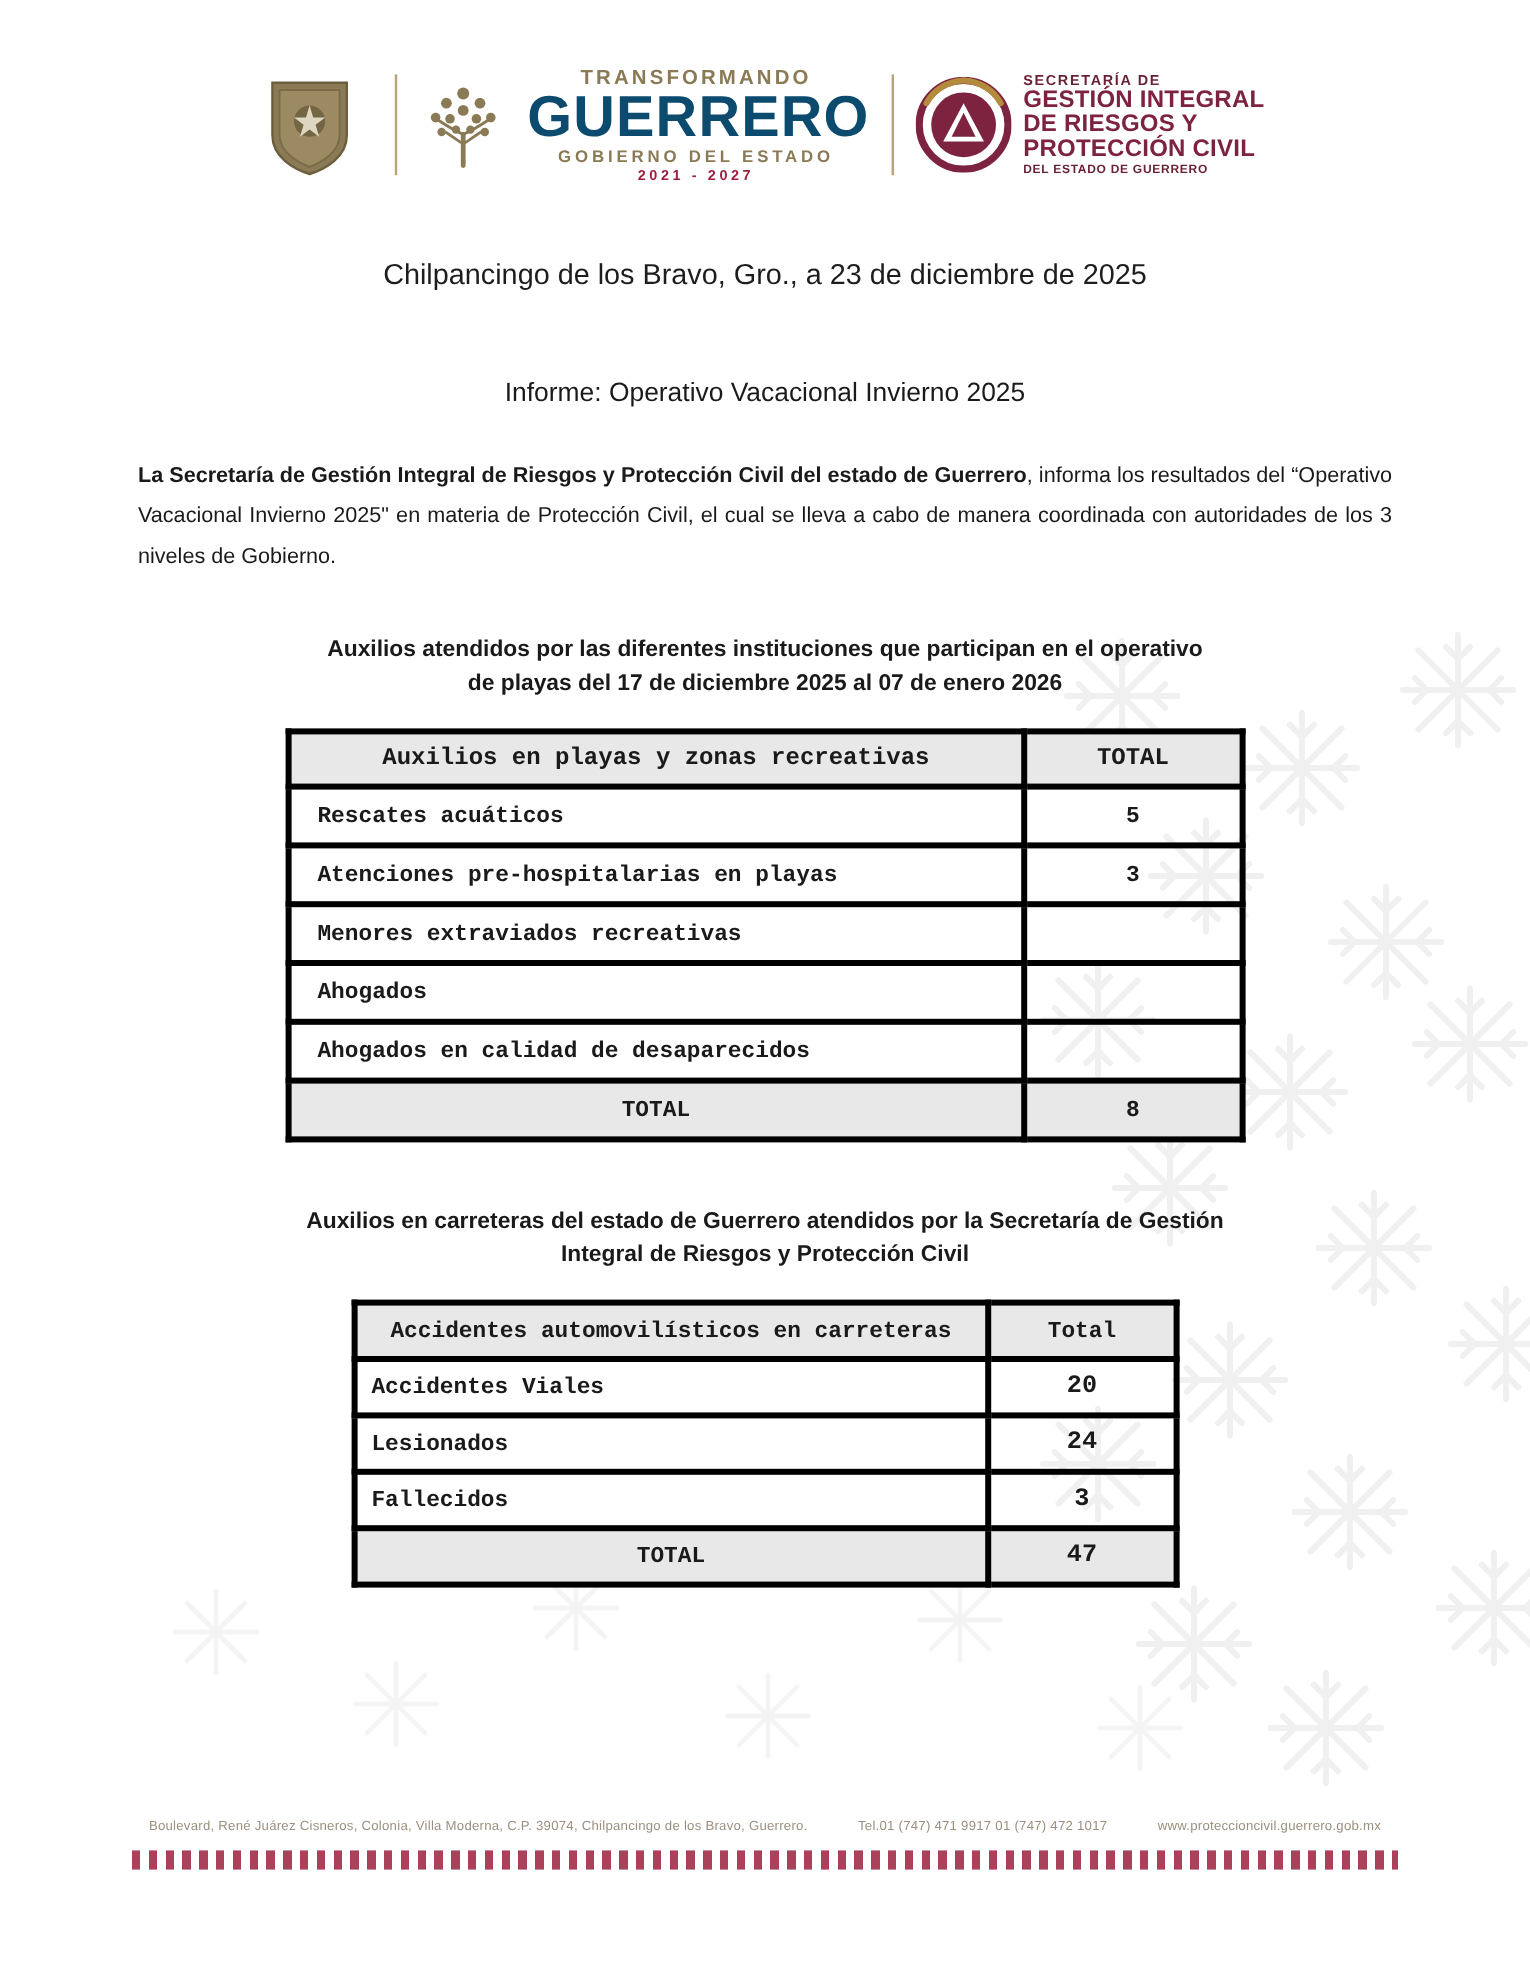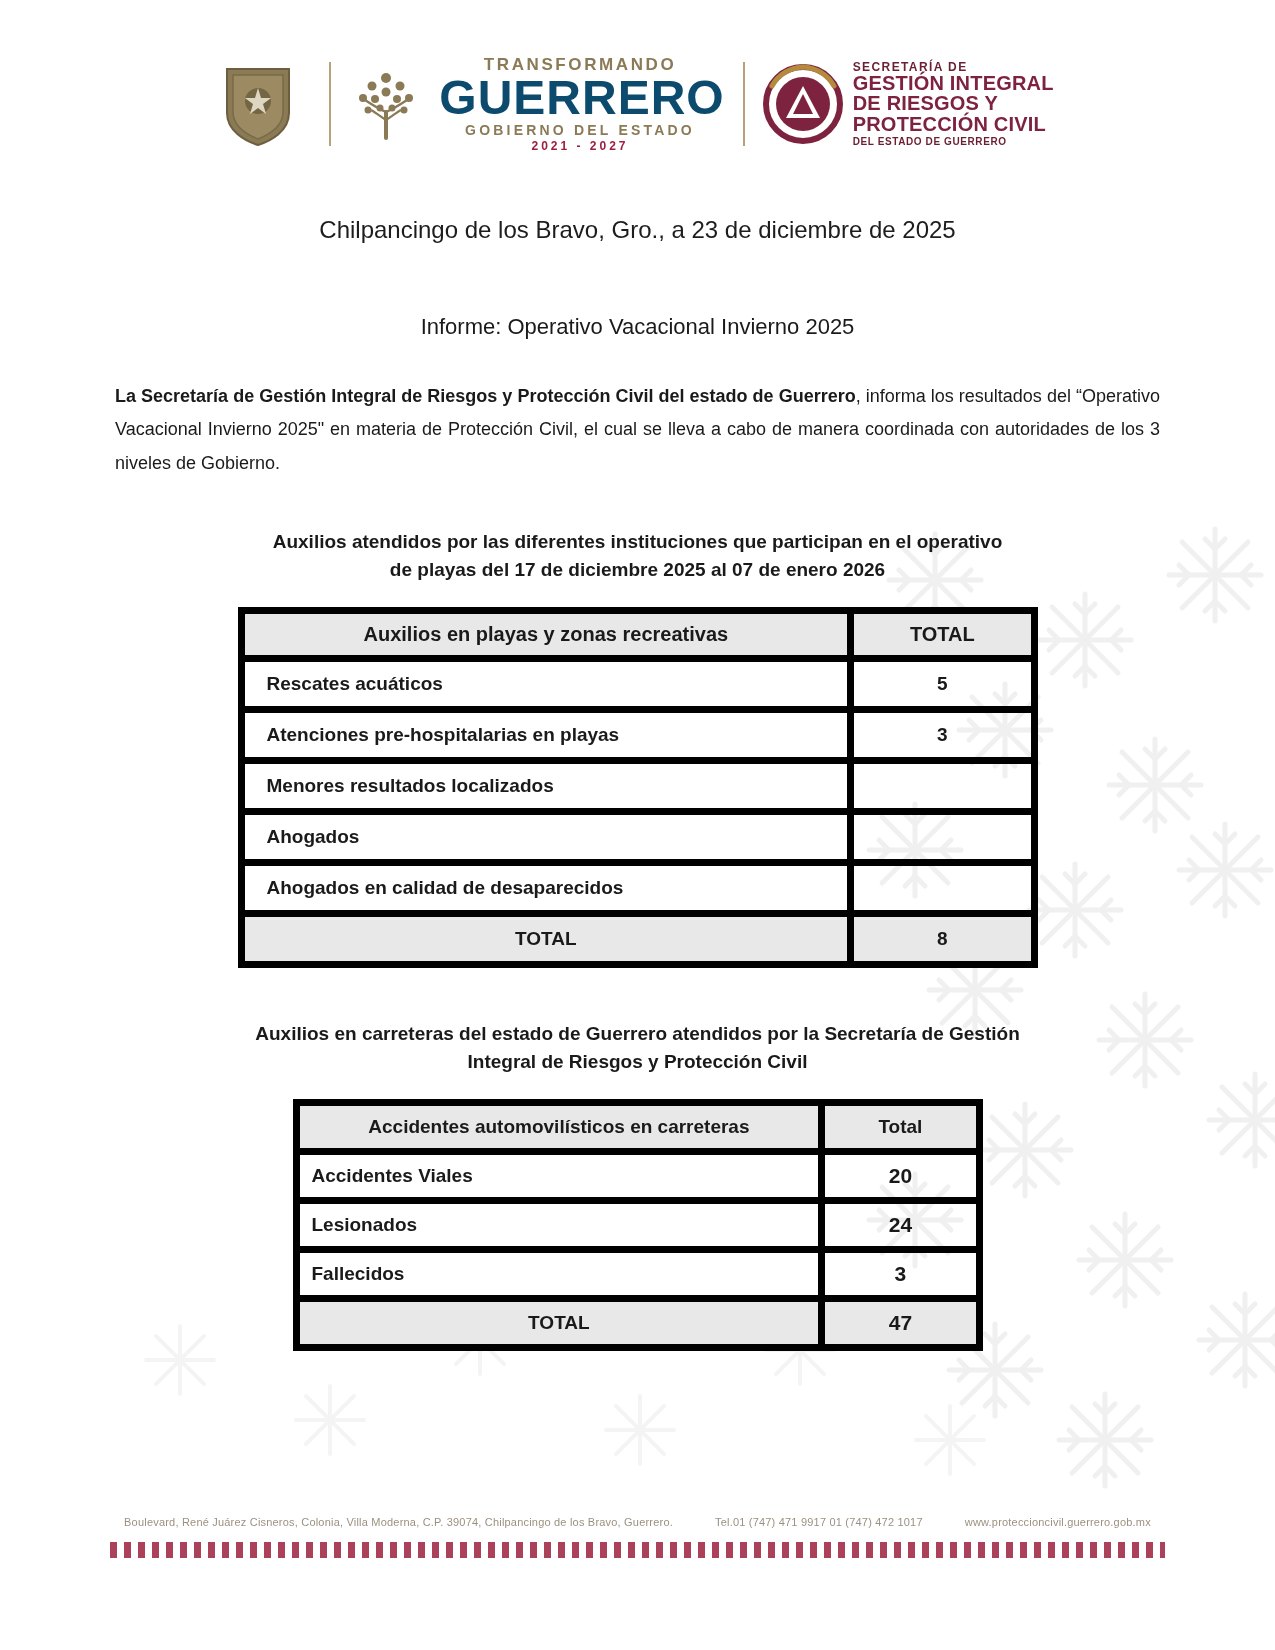--- a/index.html
+++ b/index.html
@@ -171,23 +171,24 @@
     margin-top: 52px;
   }
 
   
   table {
     border-collapse: collapse;
     margin: 22px auto 0 auto;
     background: transparent;
   }
   table td, table th {
-    border: 7px solid #000000;
+    border: 5px solid #000000;
     font-size: 19px;
     font-weight: 700;
+    font-family: Liberation Mono, monospace;
   }
   .t-beach { width: 800px; }
   .t-beach th.head-left {
     background: #e8e8e8;
     text-align: center;
     padding: 9px 8px;
     font-size: 20px;
     width: 630px;
   }
   .t-beach th.head-right {
@@ -446,21 +447,21 @@
     <tbody>
       <tr>
         <td class="label">Rescates acuáticos</td>
         <td class="value">5</td>
       </tr>
       <tr>
         <td class="label">Atenciones pre-hospitalarias en playas</td>
         <td class="value">3</td>
       </tr>
       <tr>
-        <td class="label">Menores resultados localizados</td>
+        <td class="label">Menores extraviados recreativas</td>
         <td class="value"></td>
       </tr>
       <tr>
         <td class="label">Ahogados</td>
         <td class="value"></td>
       </tr>
       <tr>
         <td class="label">Ahogados en calidad de desaparecidos</td>
         <td class="value"></td>
       </tr>

